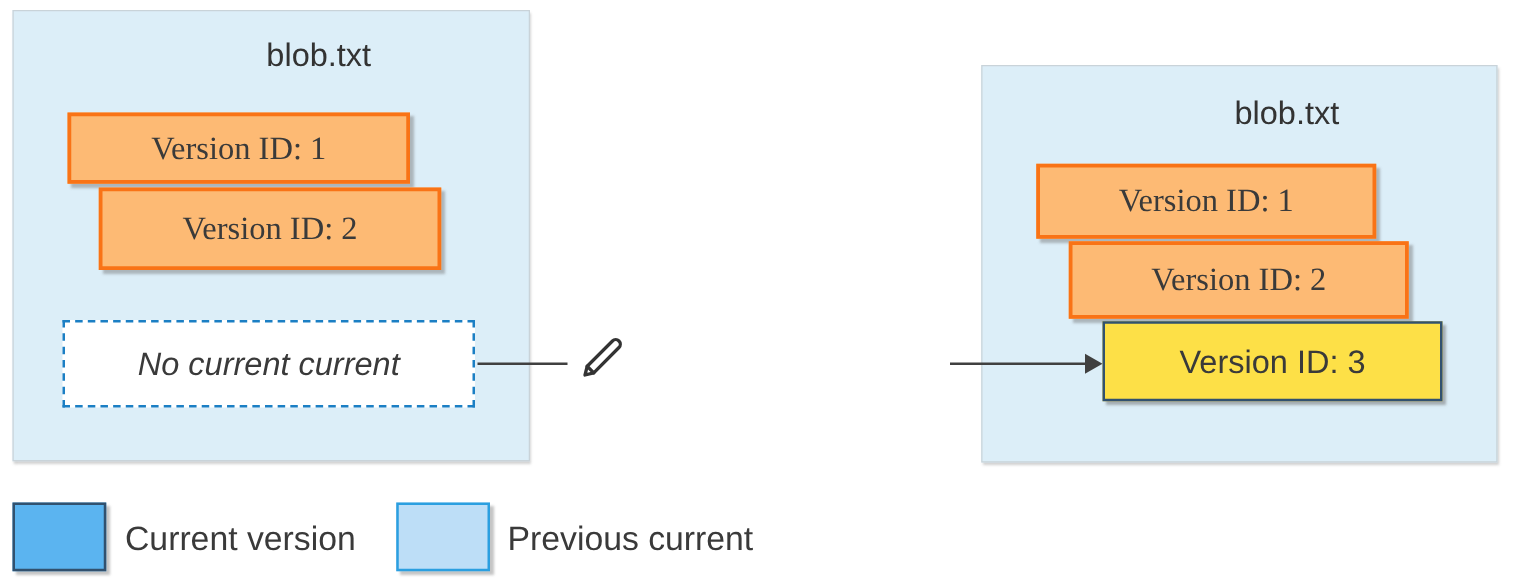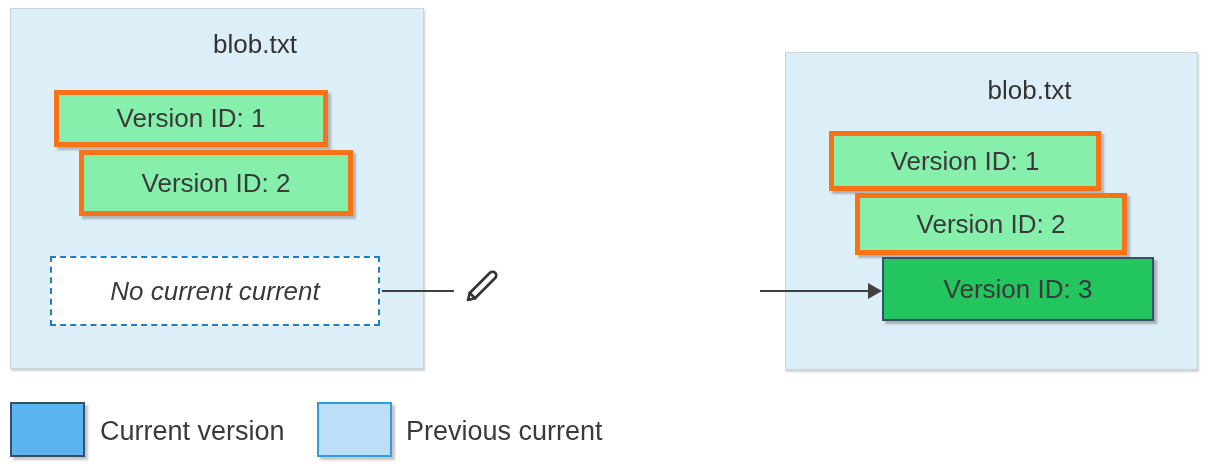--- a/index.html
+++ b/index.html
@@ -35,26 +35,27 @@
     position: absolute;
     display: flex;
     align-items: center;
     justify-content: center;
     font-size: 26px;
     color: #3a3a3a;
     box-sizing: border-box;
     z-index: 3;
   }
   .card.prev {
-    background: #86efac;
-    border: 5px solid #f97316;
+    background: #fdba74;
+    border: 3px solid #f97316;
     box-shadow: 3px 3px 2px rgba(110,110,110,0.45);
+    font-family: Liberation Serif, serif;
   }
   .card.current {
-    background: #22c55e;
+    background: #fde047;
     border: 2px solid #31516f;
     box-shadow: 3px 3px 2px rgba(110,110,110,0.5);
   }
   
   .card.l-v1 { left: 54px; top: 90px;  width: 274px; height: 57px; z-index: 2; }
   .card.l-v2 { left: 79px; top: 150px; width: 274px; height: 66px; z-index: 3; }
   
   .card.r-v1 { left: 829px; top: 131px; width: 272px; height: 60px; z-index: 2; }
   .card.r-v2 { left: 855px; top: 193px; width: 272px; height: 62px; z-index: 3; }
   .card.r-v3 { left: 882px; top: 257px; width: 272px; height: 64px; z-index: 4; }

